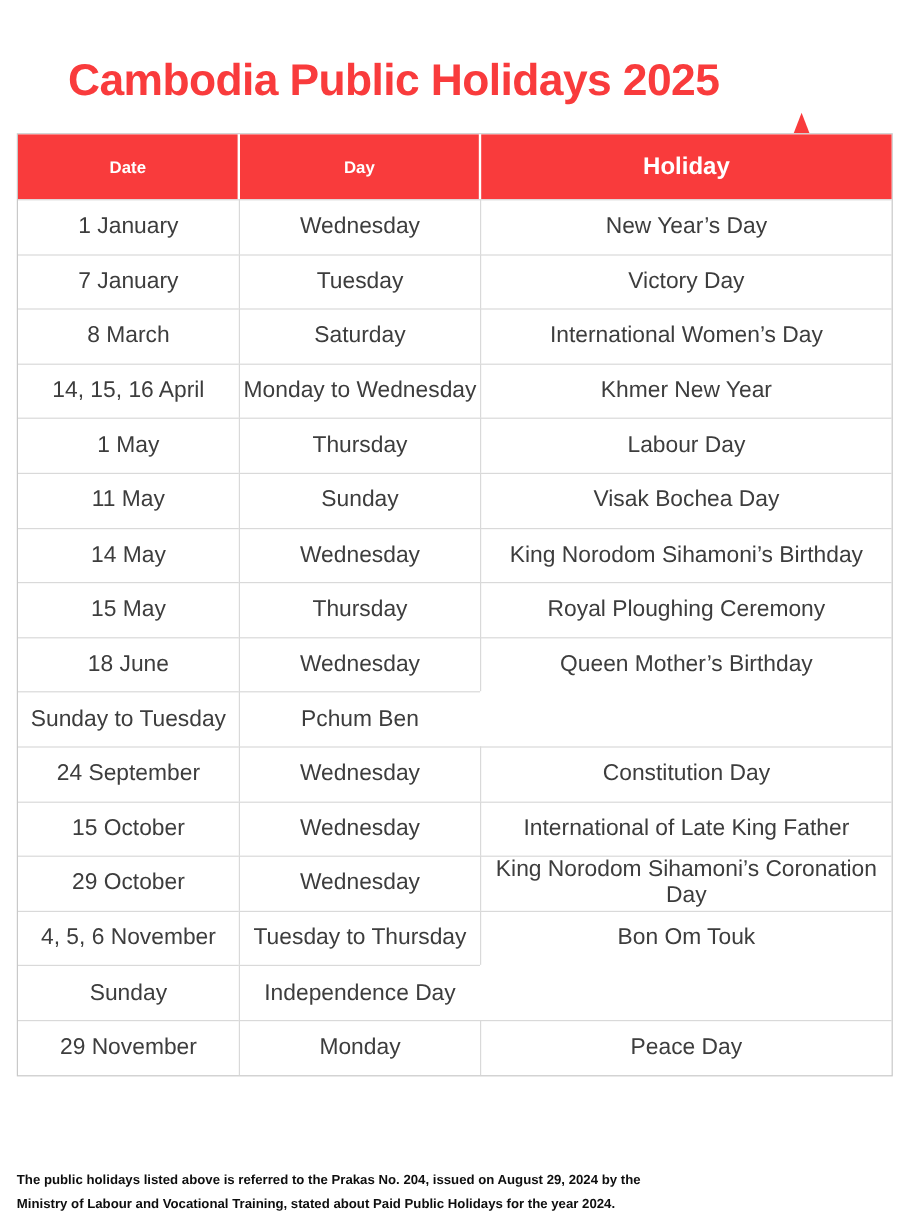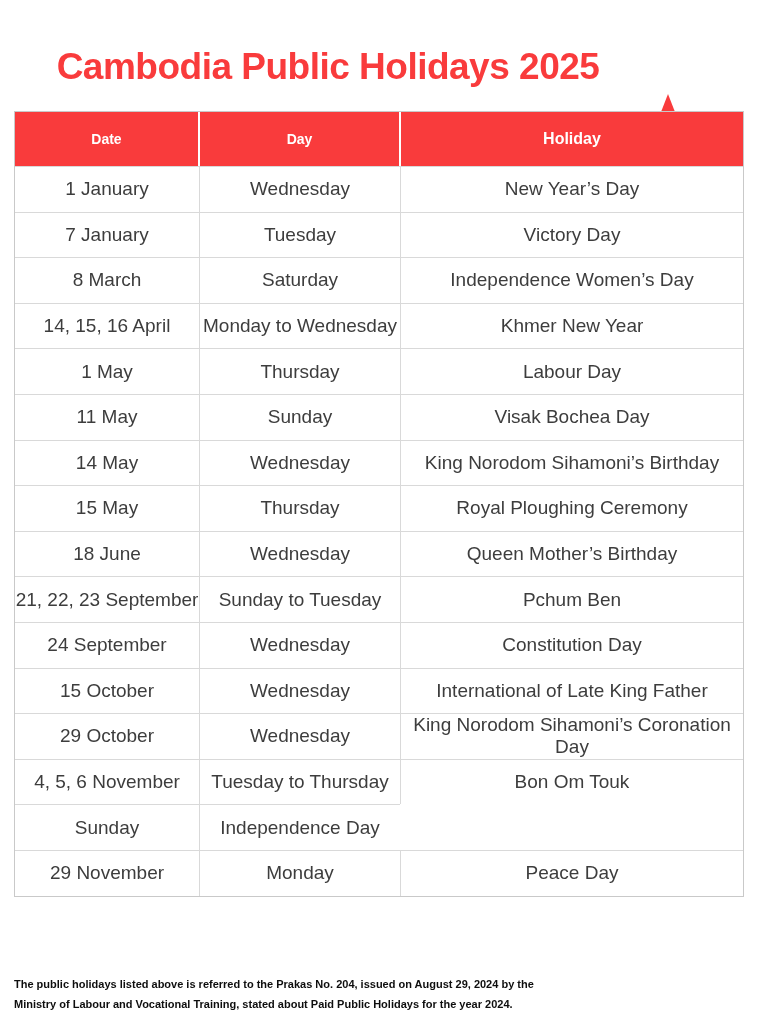--- a/index.html
+++ b/index.html
@@ -37,21 +37,21 @@
     grid-template-columns:183px 199px 342px;
     column-gap:2px;
     background:#ffffff;
   }
   .th{
     background:var(--red);color:#ffffff;
     height:54px;
     display:flex;align-items:center;justify-content:center;
     font-weight:bold;font-size:14px;
   }
-  .th.holiday{font-size:16px;}
+  .th.holiday{font-size:20px;}
   .tr{
     display:grid;
     grid-template-columns:184px 201px auto;
   }
   .td{
     height:45.6px;
     border-top:1px solid var(--row-border);
     display:flex;align-items:center;justify-content:center;
     font-size:19px;color:var(--cell-text);
     text-align:center;
@@ -84,21 +84,21 @@
         <div class="td">New Year’s Day</div>
       </div>
       <div class="tr">
         <div class="td">7 January</div>
         <div class="td">Tuesday</div>
         <div class="td">Victory Day</div>
       </div>
       <div class="tr">
         <div class="td">8 March</div>
         <div class="td">Saturday</div>
-        <div class="td">Independence Women’s Day</div>
+        <div class="td">International Women’s Day</div>
       </div>
       <div class="tr">
         <div class="td">14, 15, 16 April</div>
         <div class="td">Monday to Wednesday</div>
         <div class="td">Khmer New Year</div>
       </div>
       <div class="tr">
         <div class="td">1 May</div>
         <div class="td">Thursday</div>
         <div class="td">Labour Day</div>
@@ -117,21 +117,20 @@
         <div class="td">15 May</div>
         <div class="td">Thursday</div>
         <div class="td">Royal Ploughing Ceremony</div>
       </div>
       <div class="tr">
         <div class="td">18 June</div>
         <div class="td">Wednesday</div>
         <div class="td">Queen Mother’s Birthday</div>
       </div>
       <div class="tr">
-        <div class="td">21, 22, 23 September</div>
         <div class="td">Sunday to Tuesday</div>
         <div class="td">Pchum Ben</div>
       </div>
       <div class="tr">
         <div class="td">24 September</div>
         <div class="td">Wednesday</div>
         <div class="td">Constitution Day</div>
       </div>
       <div class="tr">
         <div class="td">15 October</div>

